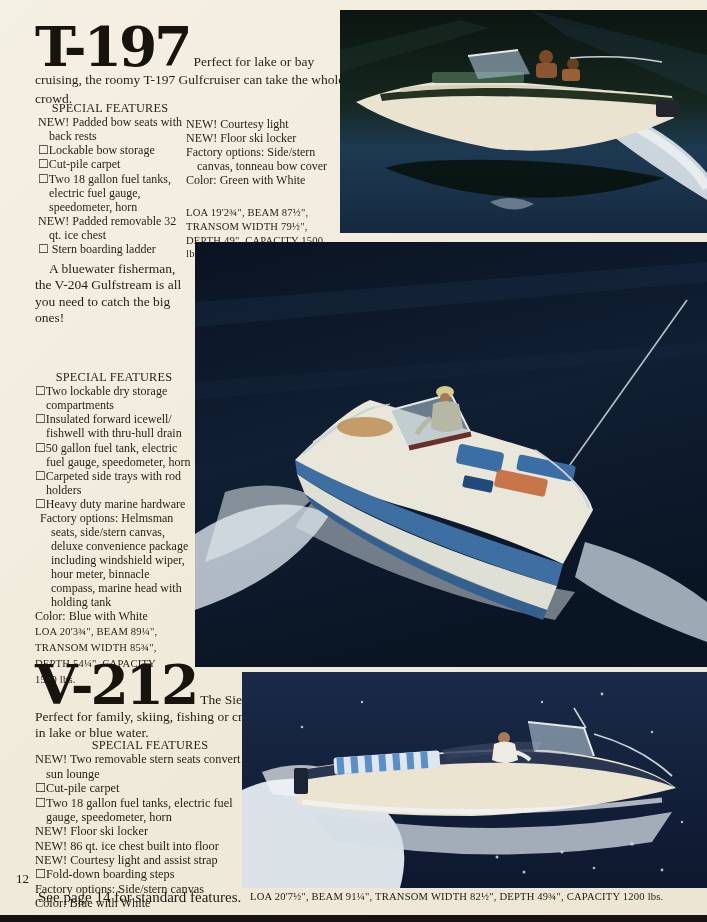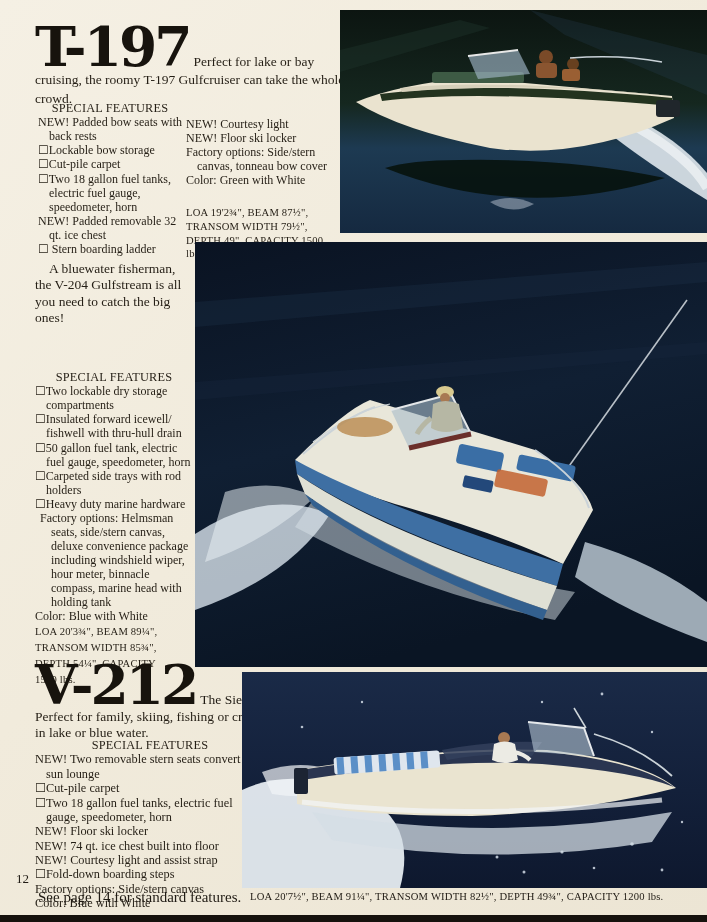--- a/index.html
+++ b/index.html
@@ -166,21 +166,21 @@
     <div class="intro" style="margin-top:1px;">Perfect for family, skiing, fishing or cruising, in lake or blue water.</div>
   </div>
 
   <div class="feat-col" style="left:35px; top:738px; width:230px; font-size:12.3px;">
     <div class="feat-heading">SPECIAL FEATURES</div>
     <ul class="feat-list">
       <li>NEW! Two removable stern seats convert to sun lounge</li>
       <li>☐Cut-pile carpet</li>
       <li>☐Two 18 gallon fuel tanks, electric fuel gauge, speedometer, horn</li>
       <li>NEW! Floor ski locker</li>
-      <li>NEW! 74 qt. ice chest built into floor</li>
+      <li>NEW! 86 qt. ice chest built into floor</li>
       <li>NEW! Courtesy light and assist strap</li>
       <li>☐Fold-down boarding steps</li>
       <li>Factory options: Side/stern canvas</li>
       <li>Color:  Blue with White</li>
     </ul>
   </div>
 
   <div class="photo" style="left:242px; top:672px; width:465px; height:216px;">
     <svg width="465" height="216" viewBox="0 0 465 216">
       <defs>

